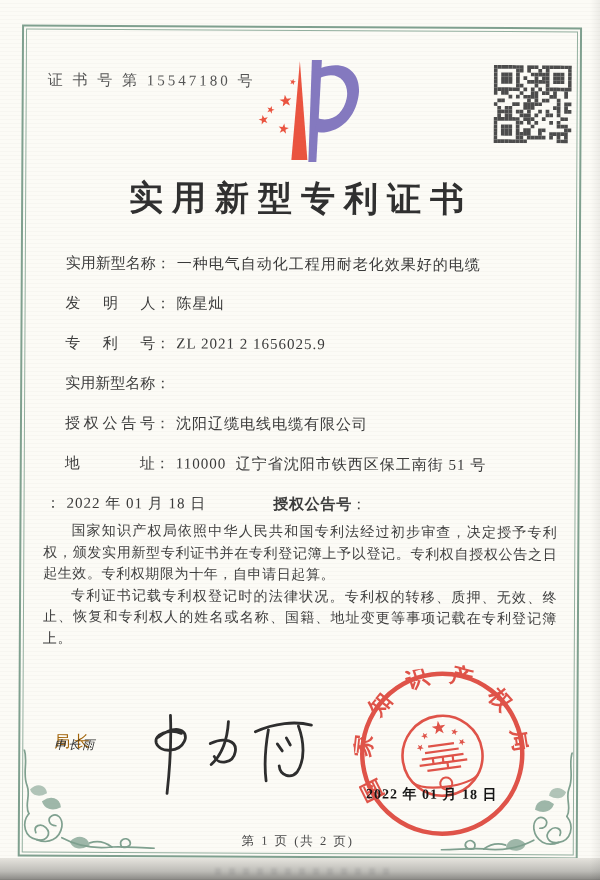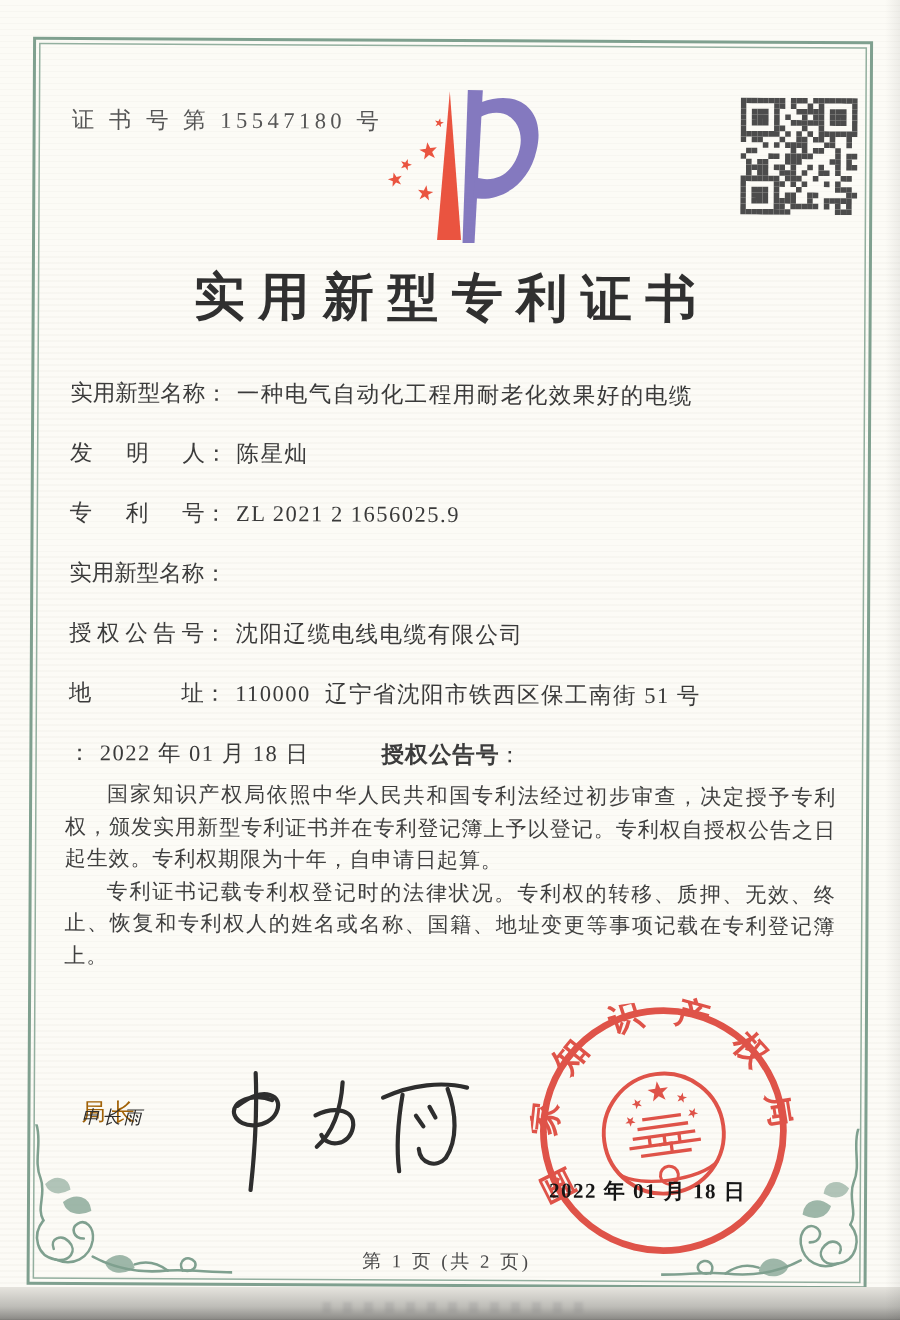--- a/index.html
+++ b/index.html
@@ -31,21 +31,21 @@
     position:absolute;left:0;top:176px;width:100%;text-align:center;
     font-size:34px;font-weight:bold;letter-spacing:9px;color:#303030;
   }
   
   .fields{position:absolute;left:46px;top:254px;width:514px;}
   .field-row{height:40px;font-size:15px;display:flex;align-items:flex-start;line-height:20px;}
   .f-group{display:flex;}
   .f-label{
     display:inline-block;width:90px;
     text-align:justify;text-align-last:justify;
-    letter-spacing:0;color:#3c3c3c;
+    letter-spacing:0;color:#3c3c3c;margin-left:19px;
   }
   .f-label.narrow{width:78px;font-weight:bold;}
   .f-colon{margin-right:6px;}
   .f-value{white-space:pre-wrap;letter-spacing:1px;color:#3a3a3a;}
   .gazette{margin-left:48px;}
   
   .paras{position:absolute;left:44px;top:521px;width:514px;}
   .paras p{
     margin:0;text-indent:2em;font-size:14px;line-height:21.5px;
     letter-spacing:.6px;color:#3f3f3f;text-align:justify;

